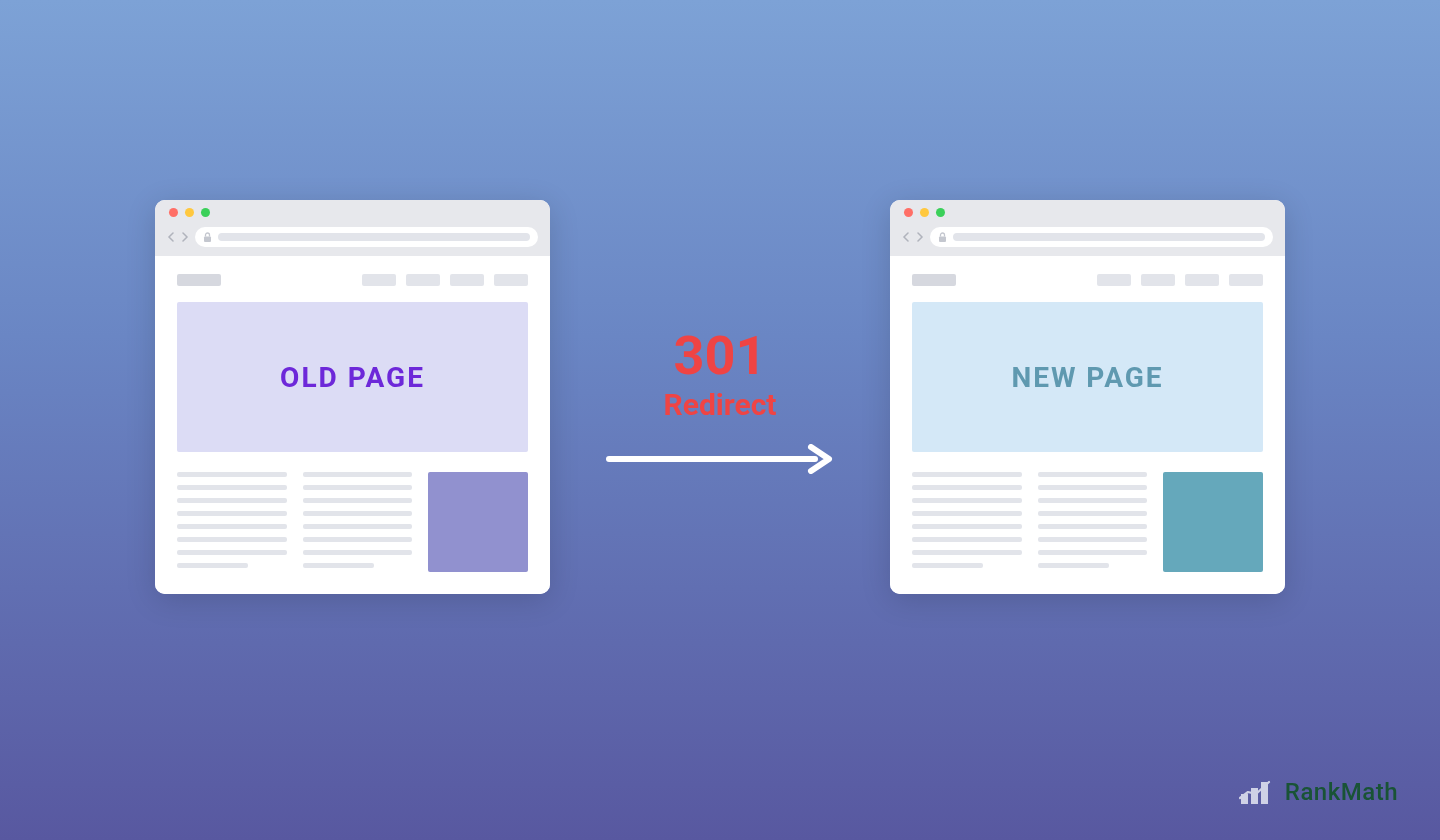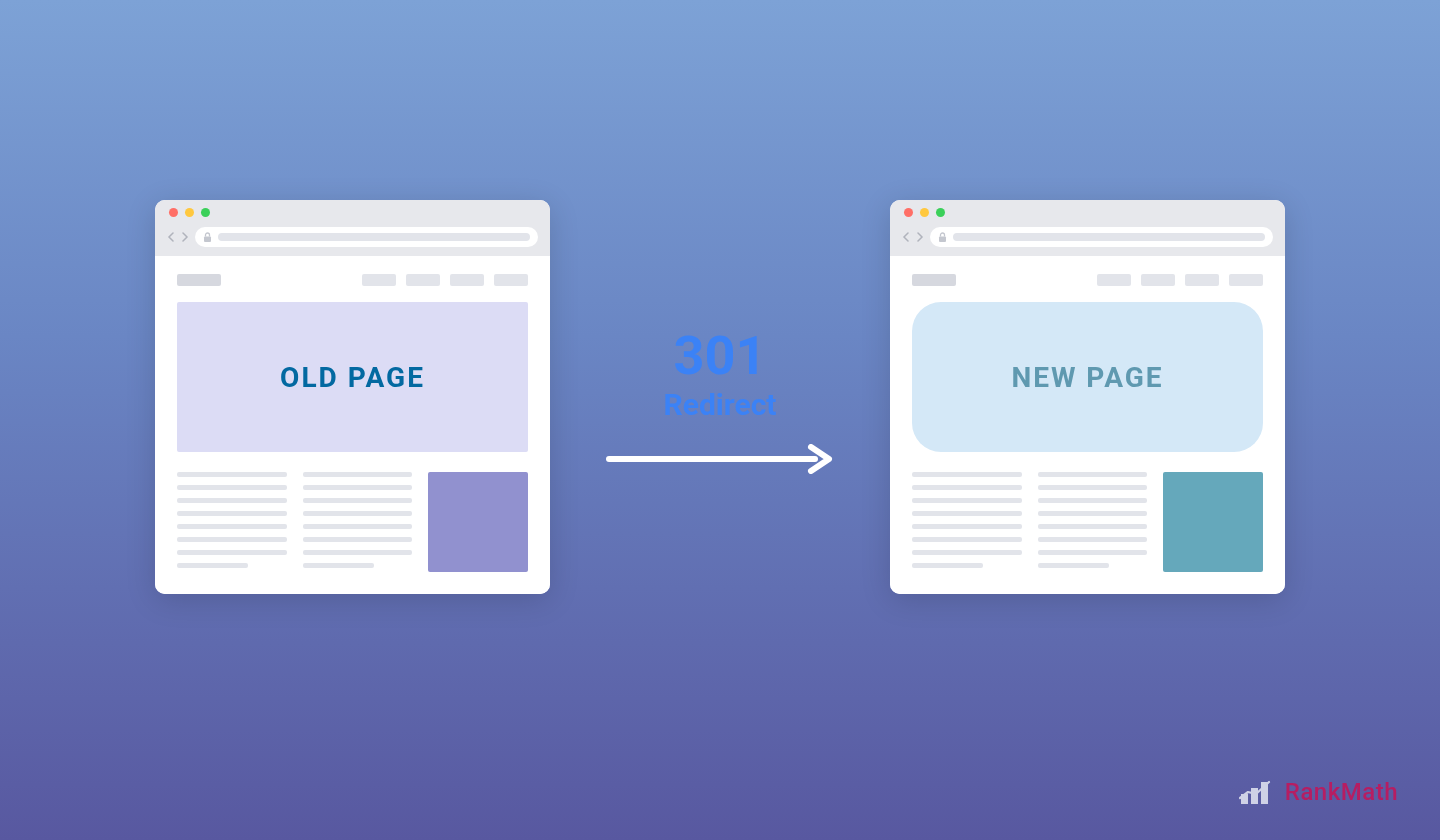--- a/index.html
+++ b/index.html
@@ -68,49 +68,49 @@
     height: 150px;
     border-radius: 2px;
     display:flex;
     align-items:center;
     justify-content:center;
     font-weight:700;
     font-size:28px;
     letter-spacing:2px;
     margin-bottom:20px;
   }
-  .hero.old { background:#dcdcf5; color:#0369a1; }
-  .hero.new { background:#d4e8f7; color:#5f99b0;border-radius:29px; }
+  .hero.old { background:#dcdcf5; color:#6d28d9; }
+  .hero.new { background:#d4e8f7; color:#5f99b0; }
   .cols { display:flex; gap:16px; }
   .col { flex:1; display:flex; flex-direction:column; gap:8px; }
   .line { height:5px; background:#e2e4ea; border-radius:2px; }
   .line.short { width:65%; }
   .thumb { width:100px; height:100px; border-radius:2px; }
   .thumb.old { background:#9191cf; }
   .thumb.new { background:#65a8bb; }
   .col3 { display:flex; flex-direction:column; gap:8px; align-items:flex-end; }
 
   .center-label {
     width: 240px;
     text-align:center;
-    color:#3b82f6;
+    color:#ef4444;
     margin-top:12px;
   }
   .center-label .code { font-size:54px; font-weight:700; line-height:1; }
   .center-label .word { font-size:30px; font-weight:700; margin-top:4px; margin-bottom:22px; }
   .arrow { color:#ffffff; }
 
   .brand {
     position:absolute;
     right:42px;
     bottom:34px;
     display:flex;
     align-items:center;
     gap:12px;
-    color:#be185d;
+    color:#14532d;
     opacity:0.92;
   }
   .brand-text { font-size:24px; font-weight:500; letter-spacing:0.5px; }
 </style>
 </head>
 <body>
 
 <div class="canvas">
 
   <div class="browser">

